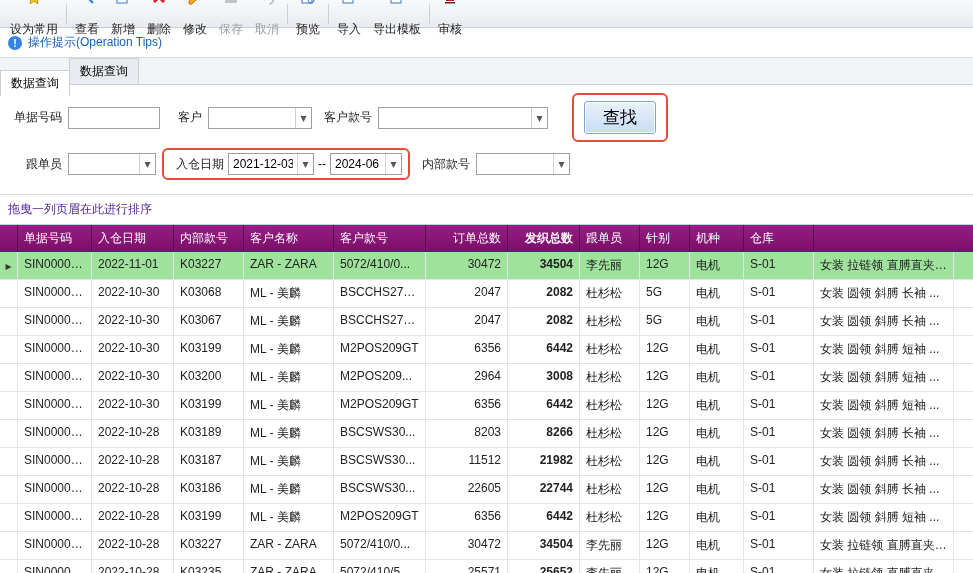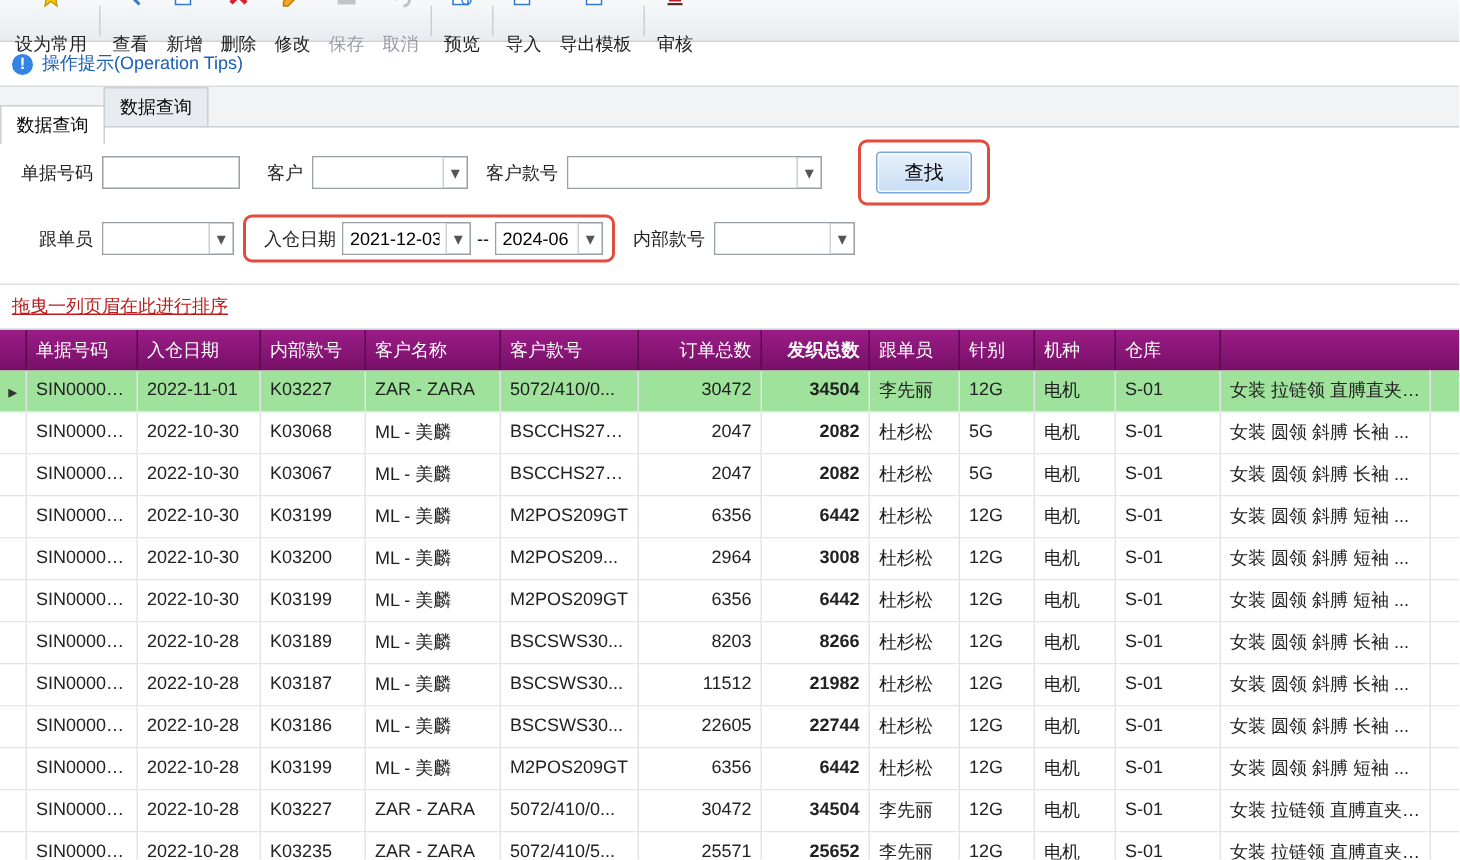--- a/index.html
+++ b/index.html
@@ -22,23 +22,23 @@
 .search-row { display: flex; align-items: center; gap: 6px; margin-bottom: 6px; }
 .lbl { width: 56px; text-align: right; color: #222; }
 .lbl.w2 { width: 60px; }
 .inp { border: 1px solid #9aa0a6; height: 22px; padding: 0 4px; font-size: 12px; }
 .inp.w1 { width: 92px; }
 .dd { border: 1px solid #9aa0a6; height: 22px; display: flex; align-items: center; background: #fff; }
 .dd input { border: none; outline: none; height: 20px; font-size: 12px; padding: 0 4px; }
 .dd .arrow { width: 16px; height: 20px; display: flex; align-items: center; justify-content: center; border-left: 1px solid #c9d0d6; color: #555; }
 .date-group { display: flex; align-items: center; gap: 4px; border: 2px solid #e34b3d; border-radius: 6px; padding: 3px 6px; }
 .search-btn-wrap { border: 2px solid #e34b3d; border-radius: 6px; padding: 6px 10px; margin-left: 18px; }
-.search-btn { background: linear-gradient(#e9f1fb, #c7ddf5); border: 1px solid #7aa7d9; border-radius: 3px; padding: 4px 18px; font-size: 13px; cursor: pointer; box-shadow: inset 0 0 0 1px #fff; }
-
-.group-hint { color: #b91c1c; padding: 6px 8px; text-decoration: underline; }
+.search-btn { background: linear-gradient(#e9f1fb, #c7ddf5); border: 1px solid #7aa7d9; border-radius: 3px; padding: 4px 18px; font-size: 17px; cursor: pointer; box-shadow: inset 0 0 0 1px #fff; }
+
+.group-hint { color: #4c1d95; padding: 6px 8px; }
 
 .grid { border-top: 1px solid #c9d0d6; overflow: hidden; }
 .grid-head { display: flex; background: linear-gradient(#9a1d86, #780f68); color: #fff; font-weight: normal; }
 .gh, .gc { padding: 5px 6px; border-right: 1px solid rgba(255,255,255,0.25); white-space: nowrap; overflow: hidden; text-overflow: ellipsis; }
 .grid-head .gh { border-right: 1px solid #5a0a4d; font-size: 12px; }
 .row { display: flex; border-bottom: 1px solid #e1e4e8; background: #fff; }
 .row.sel { background: #9fe29c; }
 .row-ind { width: 18px; min-width:18px; display: flex; align-items: center; justify-content: center; color: #333; border-right: 1px solid #e1e4e8; }
 .grid-head .row-ind { background: transparent; border-right: 1px solid #5a0a4d; }
 .gc { border-right: 1px solid #e1e4e8; font-size: 12px; color: #222; }

